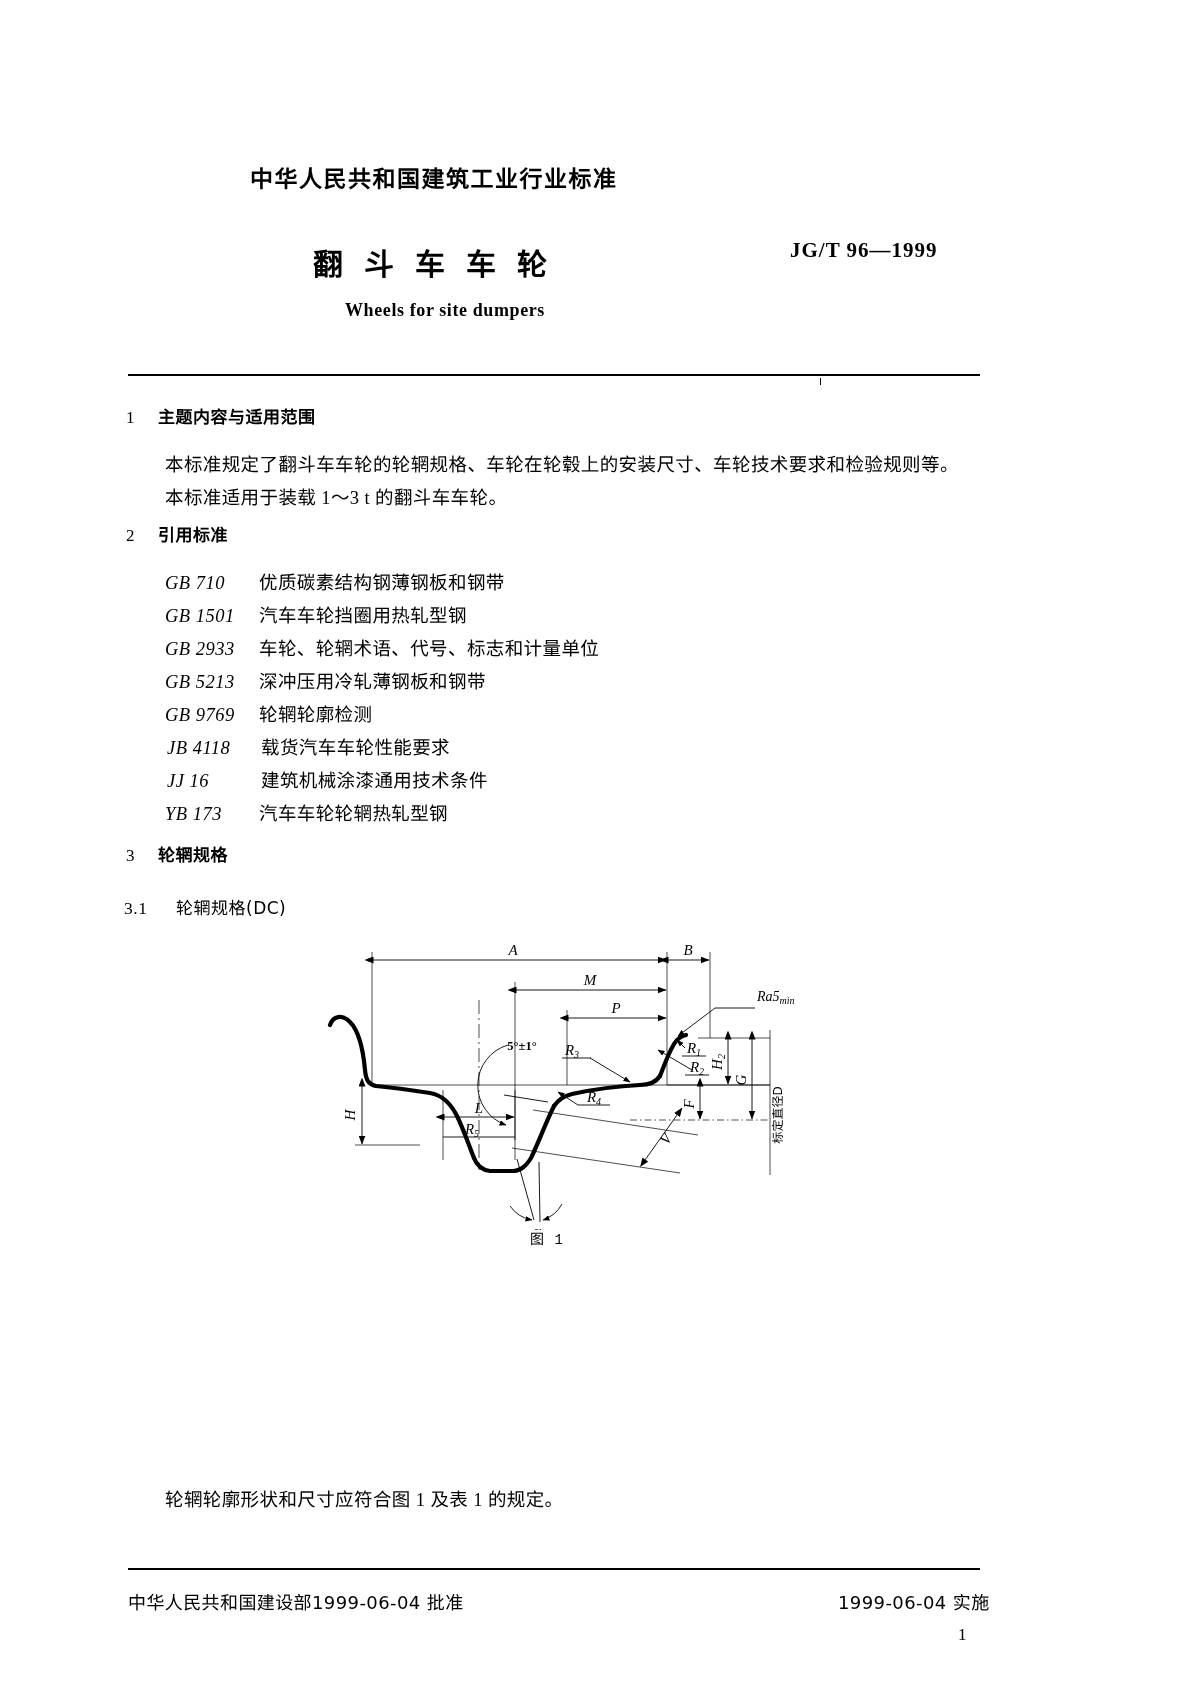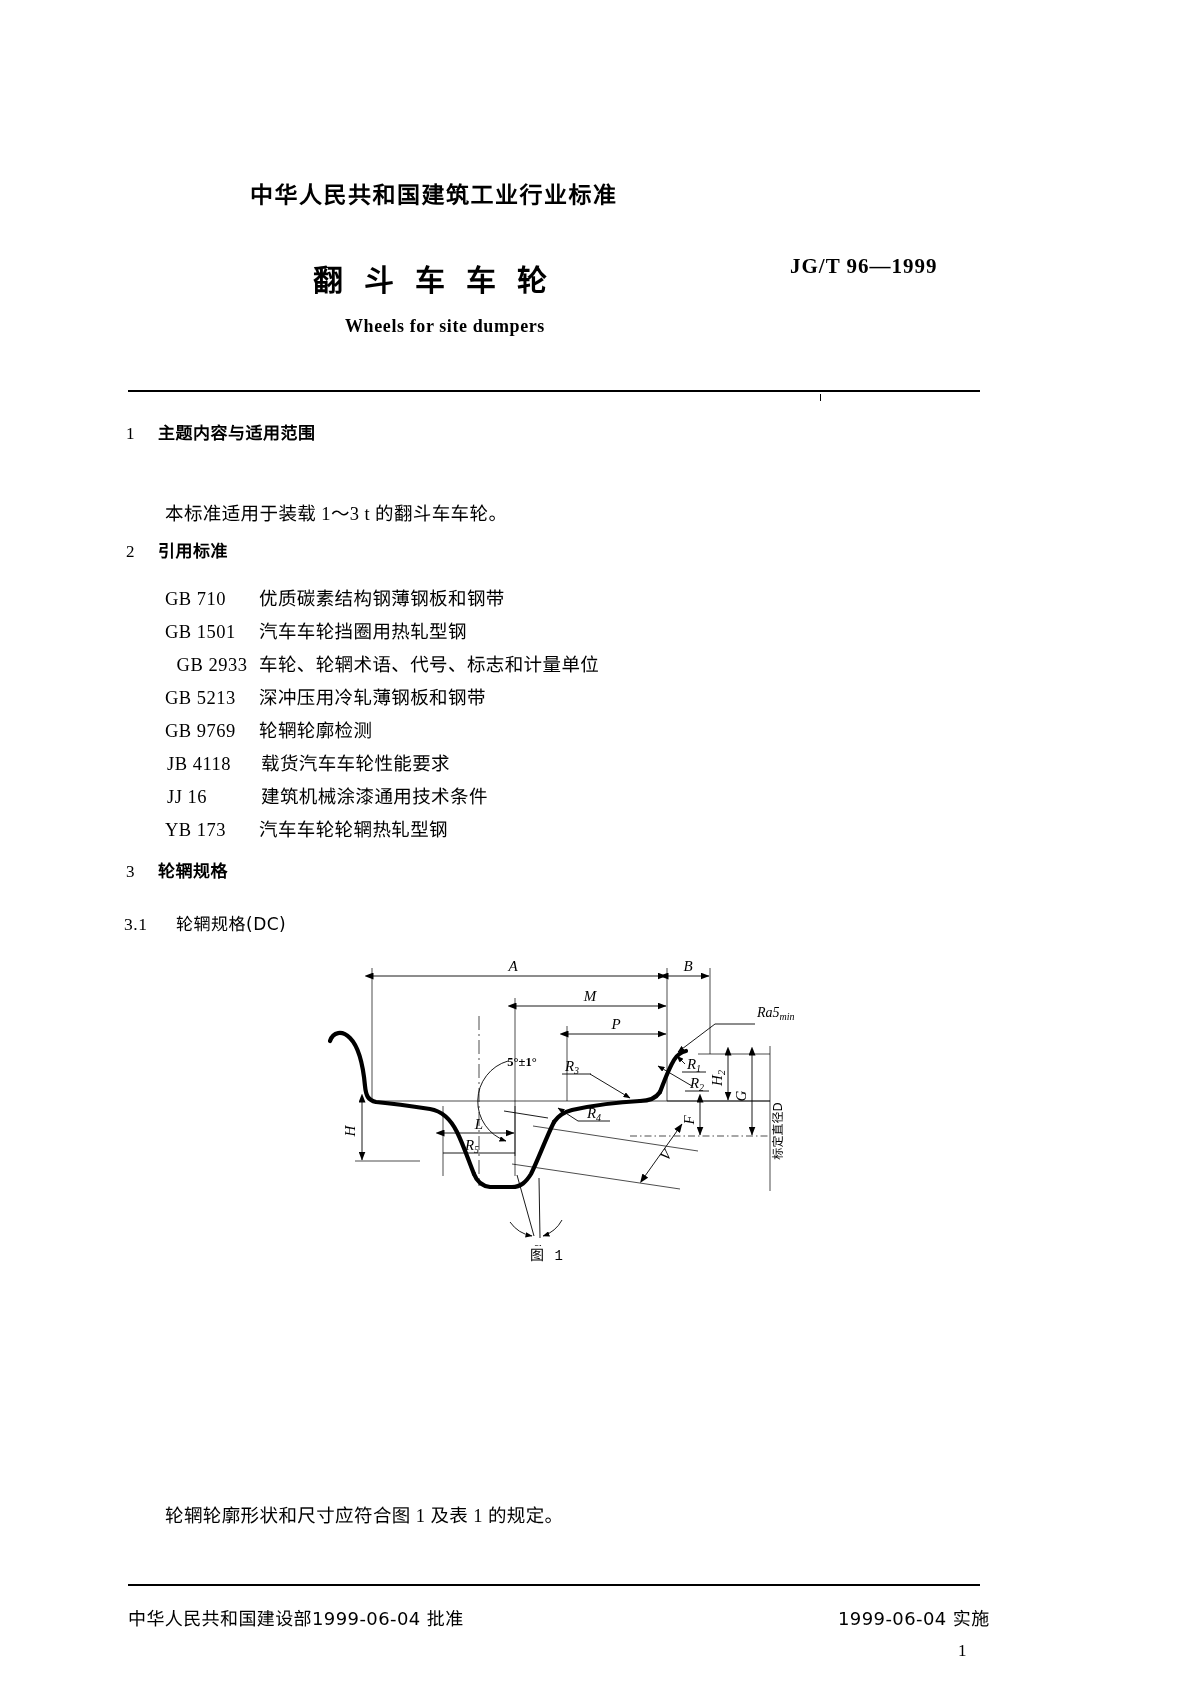--- a/index.html
+++ b/index.html
@@ -12,21 +12,21 @@
     width: 1191px;
     height: 1684px;
     position: relative;
     font-family: "Liberation Serif", "DejaVu Serif", serif;
     color: #000;
     overflow: hidden;
   }
 
   .page {
     position: absolute;
-    left: 0; top: 16px;
+    left: 0; top: 0;
     width: 1191px;
     height: 1596px;
   }
 
   
   .doc-header {
     position: absolute;
     left: 0; top: 0;
     width: 1191px;
   }
@@ -114,20 +114,21 @@
   .ref-line {
     position: absolute;
     font-family: "Liberation Serif", "DejaVu Serif", serif;
     font-size: 18.5px;
     white-space: nowrap;
   }
   .ref-code {
     display: inline-block;
     width: 94px;
     letter-spacing: 0.5px;
+    font-style: italic;
   }
   .ref-name { letter-spacing: 0.4px; font-family: Liberation Serif, serif; }
 
   .sub-head {
     position: absolute;
     font-family: "DejaVu Sans", "Liberation Sans", sans-serif;
     font-size: 17px;
     letter-spacing: 0.5px;
     white-space: nowrap;
   }
@@ -229,33 +230,34 @@
     <div class="title-en">Wheels for site dumpers</div>
   </div>
 
   <div class="rule-top"></div>
   <div class="rule-tick"></div>
 
   <div class="sec-head" style="left:126px; top:403px;">
     <span class="sec-num">1</span><span>主题内容与适用范围</span>
   </div>
 
+  <div class="body-line" style="left:165px; top:450px;">本标准规定了翻斗车车轮的轮辋规格、车轮在轮毂上的安装尺寸、车轮技术要求和检验规则等。</div>
   <div class="body-line" style="left:165px; top:483px;">本标准适用于装载 1～3 t 的翻斗车车轮。</div>
 
   <div class="sec-head" style="left:126px; top:521px;">
     <span class="sec-num">2</span><span>引用标准</span>
   </div>
 
   <div class="ref-line" style="left:165px; top:568px;">
     <span class="ref-code">GB 710</span><span class="ref-name">优质碳素结构钢薄钢板和钢带</span>
   </div>
   <div class="ref-line" style="left:165px; top:601px;">
     <span class="ref-code">GB 1501</span><span class="ref-name">汽车车轮挡圈用热轧型钢</span>
   </div>
-  <div class="ref-line" style="left:165px; top:634px;text-align:center;">
+  <div class="ref-line" style="left:165px; top:634px;">
     <span class="ref-code">GB 2933</span><span class="ref-name">车轮、轮辋术语、代号、标志和计量单位</span>
   </div>
   <div class="ref-line" style="left:165px; top:667px;">
     <span class="ref-code">GB 5213</span><span class="ref-name">深冲压用冷轧薄钢板和钢带</span>
   </div>
   <div class="ref-line" style="left:165px; top:700px;">
     <span class="ref-code">GB 9769</span><span class="ref-name">轮辋轮廓检测</span>
   </div>
   <div class="ref-line" style="left:167px; top:733px;">
     <span class="ref-code">JB 4118</span><span class="ref-name">载货汽车车轮性能要求</span>

